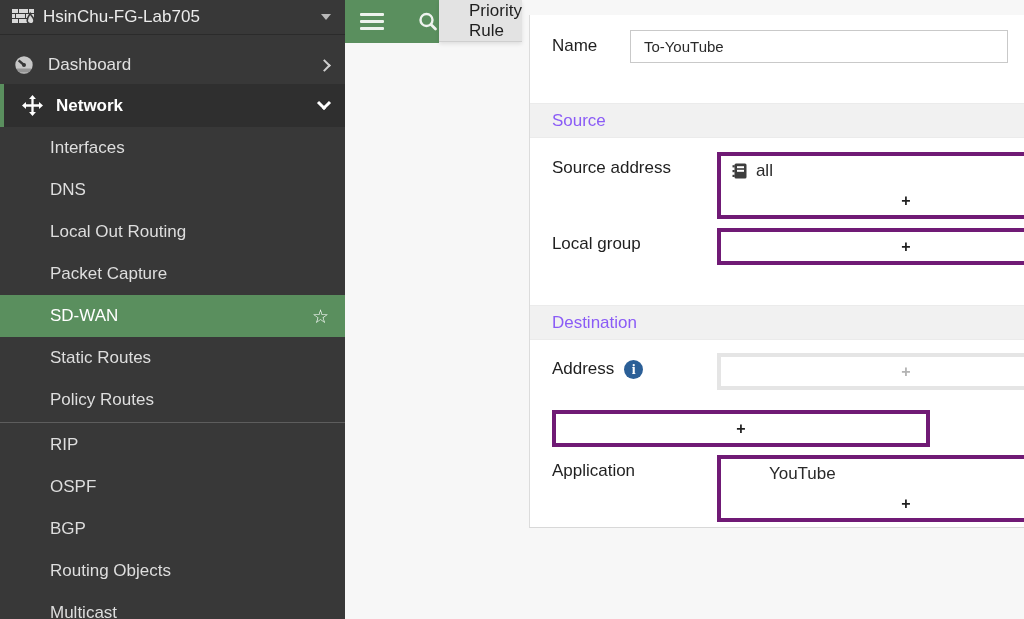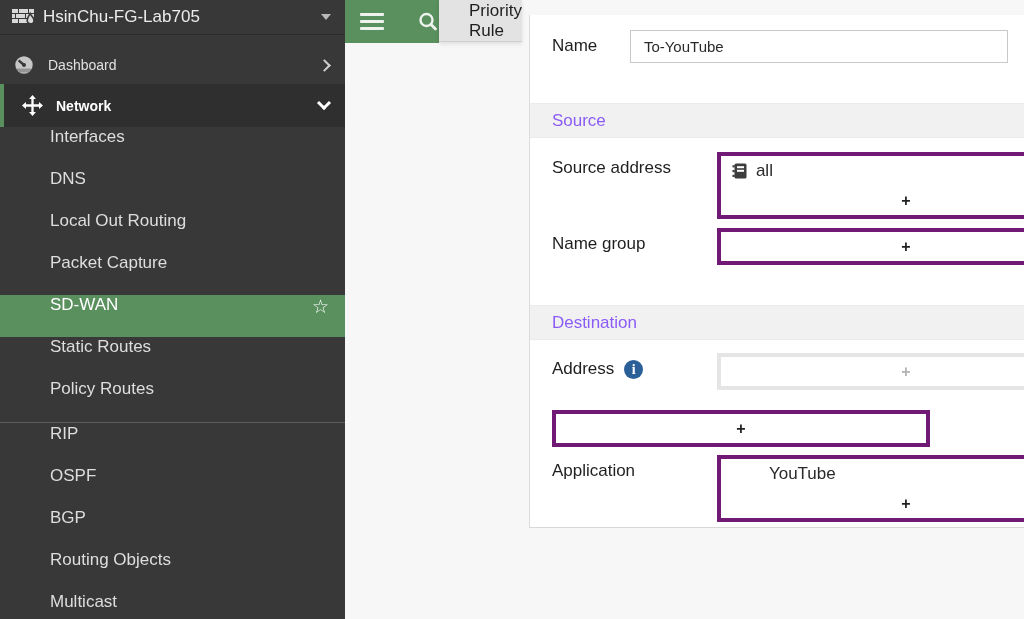--- a/index.html
+++ b/index.html
@@ -9,29 +9,29 @@
 
   
   .sidebar { width:345px; flex:0 0 345px; background:#383838; color:#d6d6d6; overflow:hidden; }
   .device-row { height:35px; display:flex; align-items:center; padding:0 14px 0 12px;
     color:#ececec; font-size:17px; border-bottom:1px solid #2b2b2b; cursor:pointer; }
   .device-row .dev-icon { margin-right:9px; display:flex; }
   .device-caret { margin-left:auto; width:0; height:0; border-left:5px solid transparent;
     border-right:5px solid transparent; border-top:6px solid #b9b9b9; }
   .nav { padding-top:11px; }
   .nav-row { height:38px; display:flex; align-items:center; padding:0 16px 0 12px;
-    font-size:14px; color:#e0e0e0; cursor:pointer; }
+    font-size:17px; color:#e0e0e0; cursor:pointer; }
   .nav-row .nav-icon { width:24px; margin-right:12px; display:flex; justify-content:center; }
   .nav-row.network { height:43px; background:#2f2f2f; border-left:4px solid #5a8f5e;
     padding-left:16px; font-weight:bold; color:#fff; }
   .chev-right { margin-left:auto; width:9px; height:9px; border-top:2px solid #cfcfcf;
     border-right:2px solid #cfcfcf; transform:rotate(45deg); }
   .chev-down { margin-left:auto; width:10px; height:10px; border-top:3px solid #fff;
     border-right:3px solid #fff; transform:rotate(135deg); margin-top:-6px; }
-  .sub-item { height:42px; display:flex; padding:0 16px 0 50px;
+  .sub-item { height:42px; display:flex; align-items:center; padding:0 16px 0 50px;
     font-size:17px; color:#dedede; cursor:pointer; }
   .sub-item.selected { background:#5a8f5e; color:#fff; }
   .sub-item .star { margin-left:auto; font-size:19px; color:#fff; }
   .side-divider { border-top:1px solid #5d5d5d; margin:1px 0; }
 
   
   .main { flex:1; display:flex; flex-direction:row; background:#f7f7f7; min-width:0; }
   .topbar { height:43px; flex:0 0 43px; background:#5a8f5e; display:flex; align-items:center;
     padding-left:15px; }
   .hamburger { width:24px; display:flex; flex-direction:column; gap:4px; cursor:pointer; }
@@ -214,21 +214,21 @@
                 </svg>
               </span>
               <span>all</span>
               <span class="close-x">✖</span>
             </div>
             <div class="add-row">+</div>
           </div>
         </div>
 
         <div class="form-row">
-          <span class="form-label w-std">Name group</span>
+          <span class="form-label w-std">Local group</span>
           <div class="select-box">
             <div class="add-row">+</div>
           </div>
         </div>
 
         <div class="section-band band-dest">
           <span>Destination</span>
         </div>
 
         <div class="form-row mb20">

